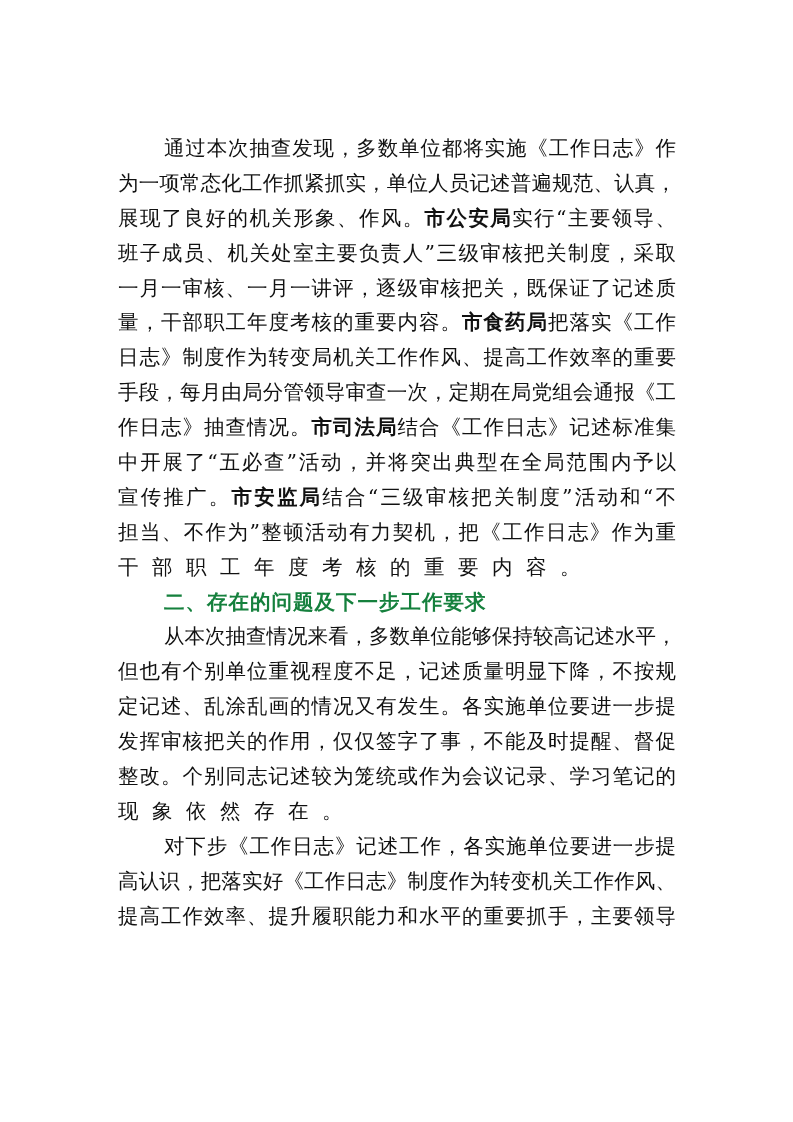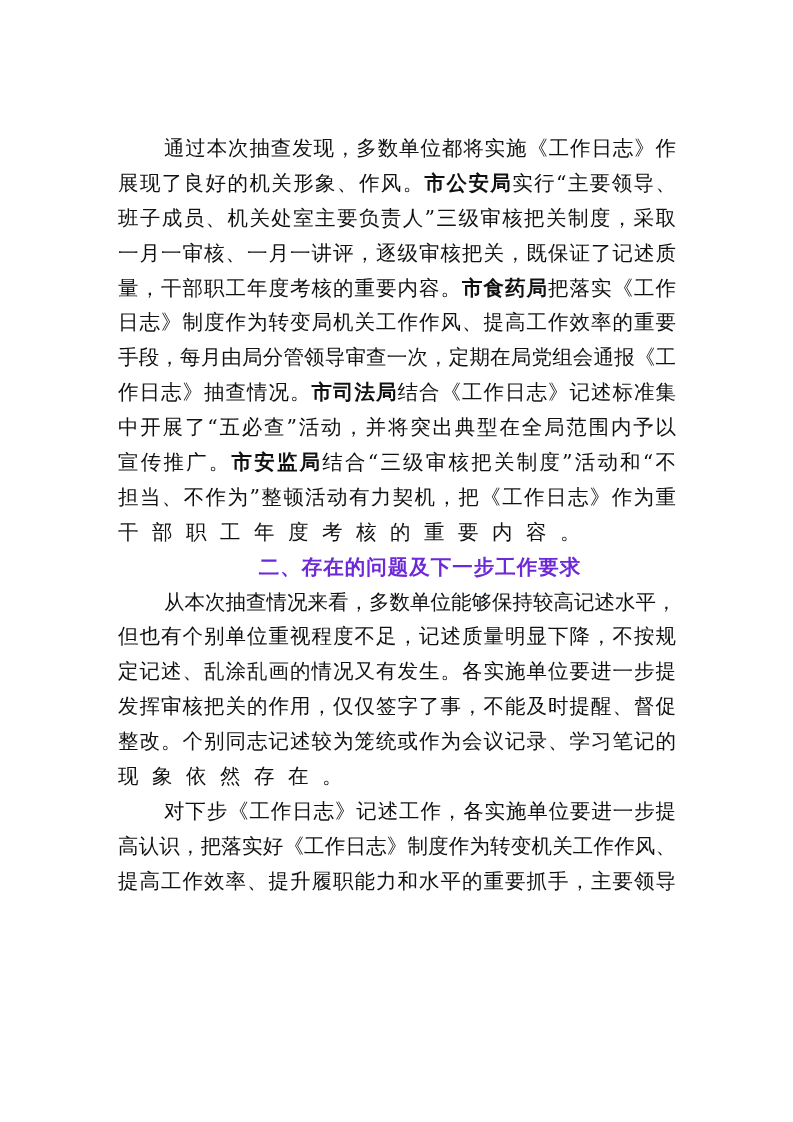--- a/index.html
+++ b/index.html
@@ -45,31 +45,31 @@
     }
     .heading {
       height: 34.9px;
       line-height: 34.9px;
       font-family: "DejaVu Sans", "Liberation Sans", sans-serif;
       font-weight: bold;
       font-size: 20.5px;
       padding-left: 46px;
       letter-spacing: 1px;
       white-space: nowrap;
-      color: #6d28d9;
-      text-align: center;
+      color: #15803d;
     }
   </style>
 </head>
 <body>
 
 <div class="page">
 
   <div>
     <div class="line indent">通过本次抽查发现，多数单位都将实施《工作日志》作</div>
+    <div class="line">为一项常态化工作抓紧抓实，单位人员记述普遍规范、认真，</div>
     <div class="line"><span>展现了良好的机关形象、作风。</span><span class="bold">市公安局</span><span>实行“主要领导、</span></div>
     <div class="line">班子成员、机关处室主要负责人”三级审核把关制度，采取</div>
     <div class="line">一月一审核、一月一讲评，逐级审核把关，既保证了记述质</div>
     <div class="line"><span>量，干部职工年度考核的重要内容。</span><span class="bold">市食药局</span><span>把落实《工作</span></div>
     <div class="line">日志》制度作为转变局机关工作作风、提高工作效率的重要</div>
     <div class="line">手段，每月由局分管领导审查一次，定期在局党组会通报《工</div>
     <div class="line"><span>作日志》抽查情况。</span><span class="bold">市司法局</span><span>结合《工作日志》记述标准集</span></div>
     <div class="line">中开展了“五必查”活动，并将突出典型在全局范围内予以</div>
     <div class="line"><span>宣传推广。</span><span class="bold">市安监局</span><span>结合“三级审核把关制度”活动和“不</span></div>
     <div class="line">担当、不作为”整顿活动有力契机，把《工作日志》作为重</div>

